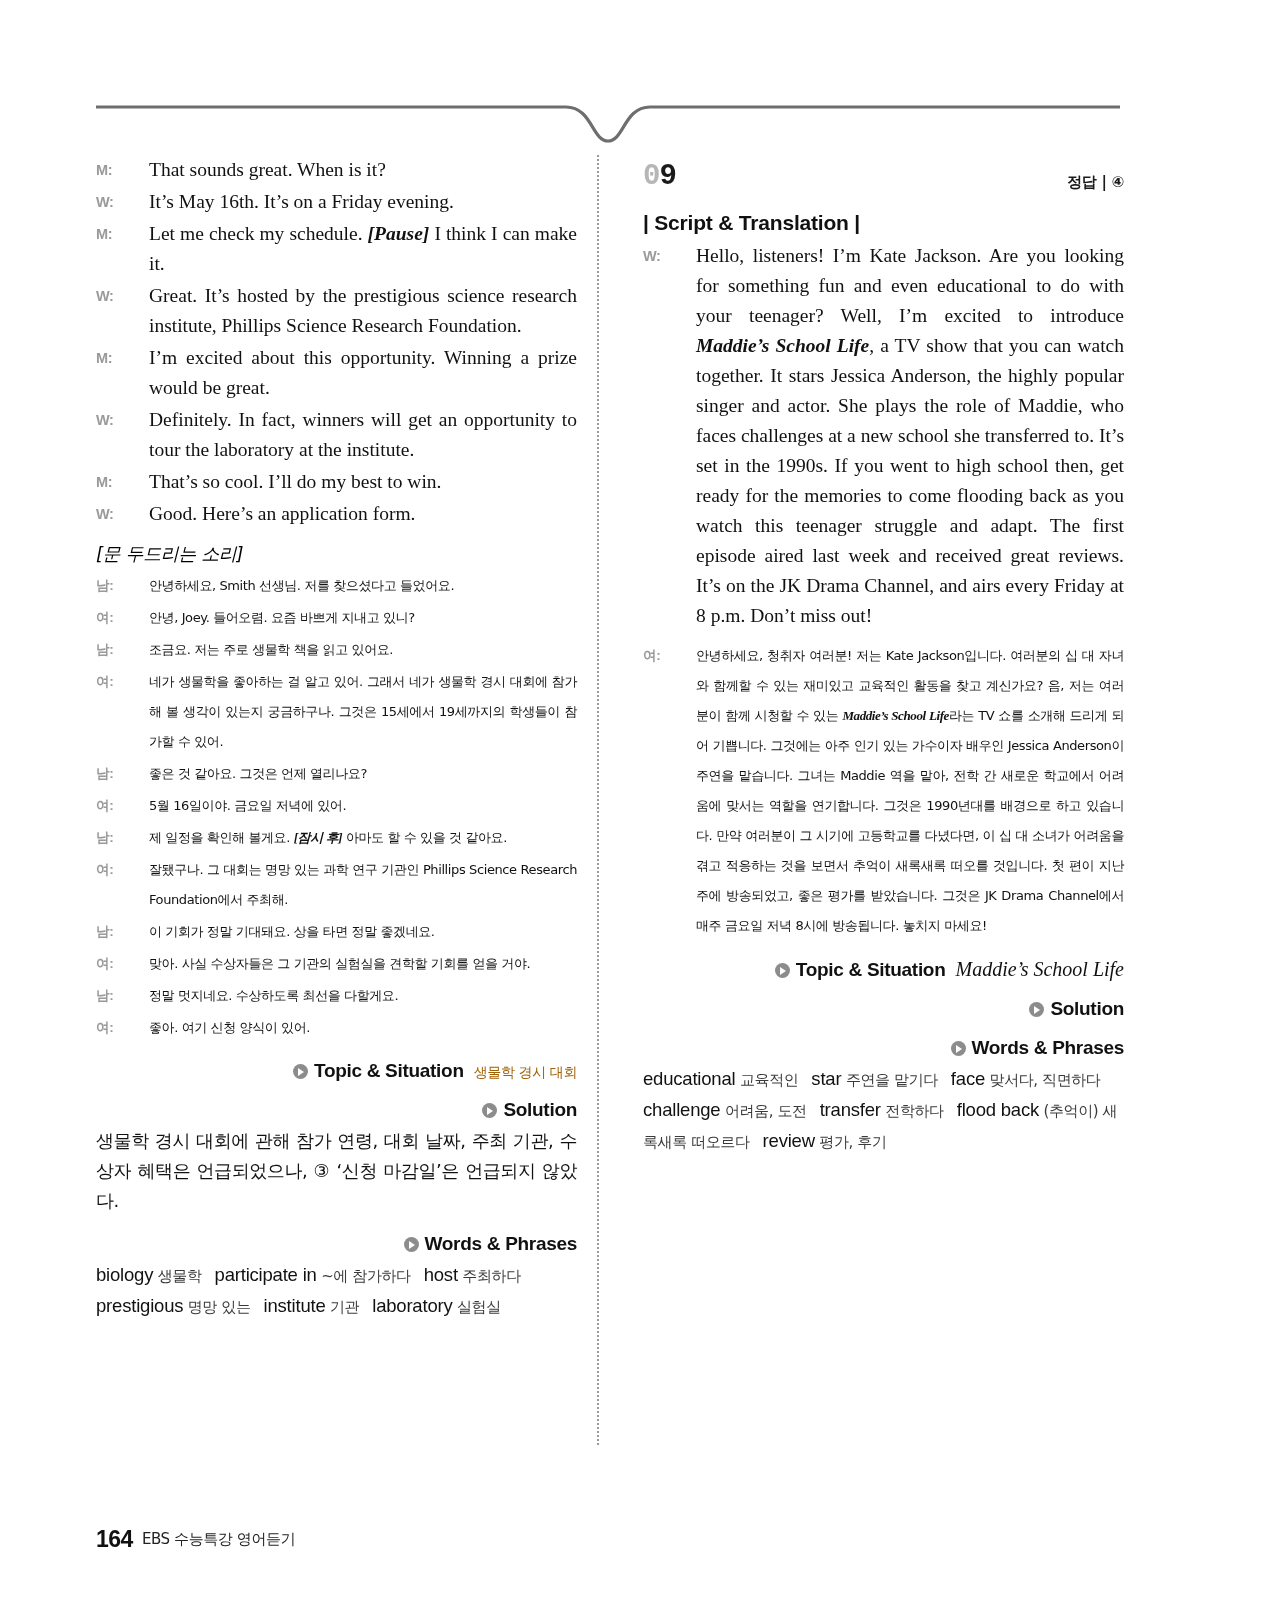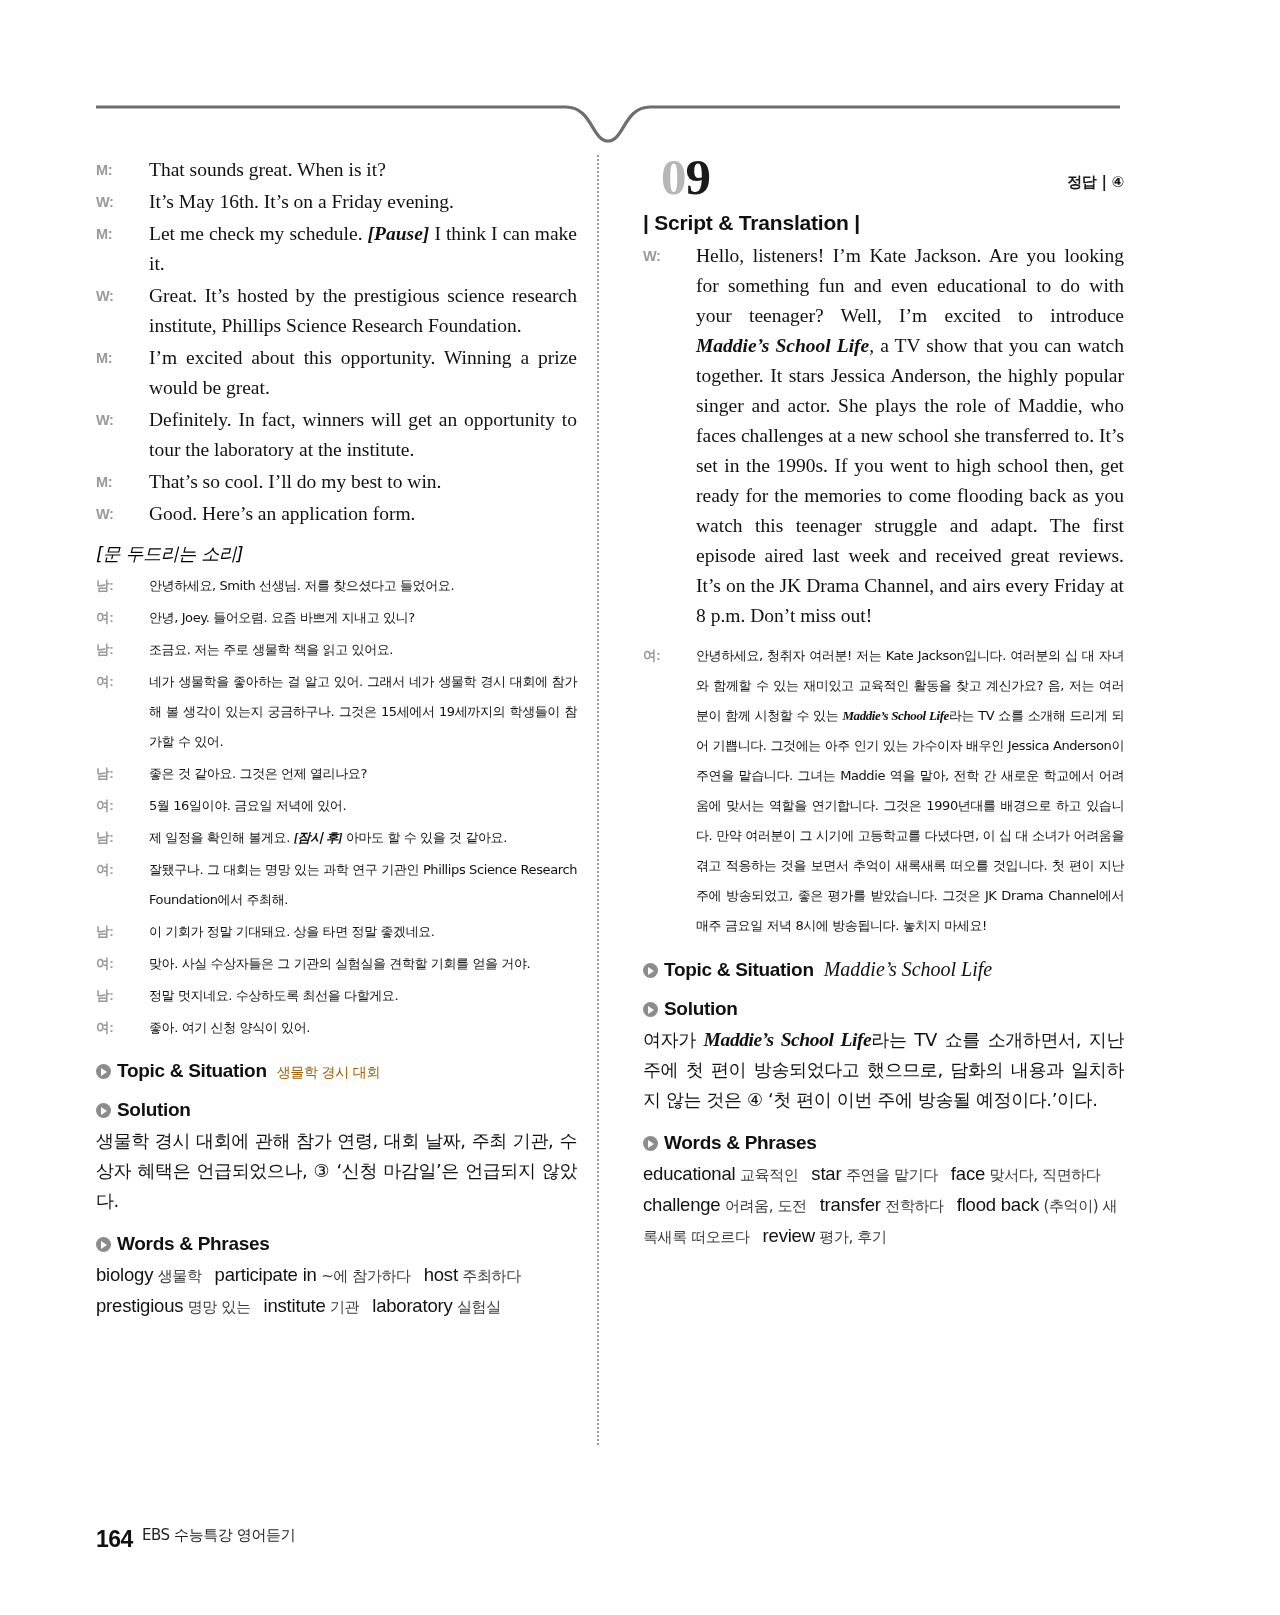--- a/index.html
+++ b/index.html
@@ -96,26 +96,25 @@
     letter-spacing: -0.4px;
   }
 
   
   .qnum-row {
     position: relative;
     height: 54px;
     margin-bottom: 2px;
   }
   .qnum {
-    font-family: Liberation Serif, serif;
-    font-weight: bold;
-    font-size: 51px;
+    font-family: Liberation Mono, monospace;
+    font-weight: bold;
+    font-size: 29px;
     line-height: 44px;
     letter-spacing: -1px;
-    margin-left: 18px;
   }
   .qnum .zero { color: #b6b6b6; }
   .qnum .digit { color: #1a1a1a; }
   .answer {
     position: absolute;
     right: 0;
     top: 18px;
     font-family: "DejaVu Sans", sans-serif;
     font-size: 15px;
     font-weight: bold;
@@ -130,20 +129,21 @@
     margin-bottom: 6px;
     letter-spacing: -0.2px;
   }
 
   
   .sec-head {
     display: flex;
     align-items: baseline;
     margin-top: 17px;
     margin-bottom: 5px;
+    justify-content: flex-end;
   }
   .bullet {
     flex: 0 0 auto;
     width: 15px;
     height: 15px;
     border-radius: 50%;
     background: #8c8c8c;
     position: relative;
     top: 2px;
     margin-right: 6px;
@@ -212,21 +212,21 @@
     letter-spacing: -0.4px;
   }
   .wp .gap { display: inline-block; width: 13px; }
 
   
   .footer {
     position: absolute;
     left: 96px;
     bottom: 62px;
     display: flex;
-    align-items: flex-start;
+    align-items: center;
   }
   .footer-num {
     font-family: "Liberation Sans", sans-serif;
     font-weight: bold;
     font-size: 23px;
     color: #111111;
     letter-spacing: -0.5px;
   }
   .footer-txt {
     font-family: "DejaVu Sans", sans-serif;
@@ -391,21 +391,20 @@
       <div class="sec-head">
         <span class="bullet"></span>
         <span class="sec-title">Topic &amp; Situation</span>
         <span class="sec-inline-it">Maddie’s School Life</span>
       </div>
 
       <div class="sec-head">
         <span class="bullet"></span>
         <span class="sec-title">Solution</span>
       </div>
-      <div class="sec-body">여자가 <i>Maddie’s School Life</i>라는 TV 쇼를 소개하면서, 지난주에 첫 편이 방송되었다고 했으므로, 담화의 내용과 일치하지 않는 것은 ④ ‘첫 편이 이번 주에 방송될 예정이다.’이다.</div>
 
       <div class="sec-head">
         <span class="bullet"></span>
         <span class="sec-title">Words &amp; Phrases</span>
       </div>
       <div class="wp">
         <span><span class="w">educational</span> <span class="m">교육적인</span></span><span class="gap"></span><span><span class="w">star</span> <span class="m">주연을 맡기다</span></span><span class="gap"></span><span><span class="w">face</span> <span class="m">맞서다, 직면하다</span></span><br><span><span class="w">challenge</span> <span class="m">어려움, 도전</span></span><span class="gap"></span><span><span class="w">transfer</span> <span class="m">전학하다</span></span><span class="gap"></span><span><span class="w">flood back</span> <span class="m">(추억이) 새록새록 떠오르다</span></span><span class="gap"></span><span><span class="w">review</span> <span class="m">평가, 후기</span></span>
       </div>
 
     </div>

